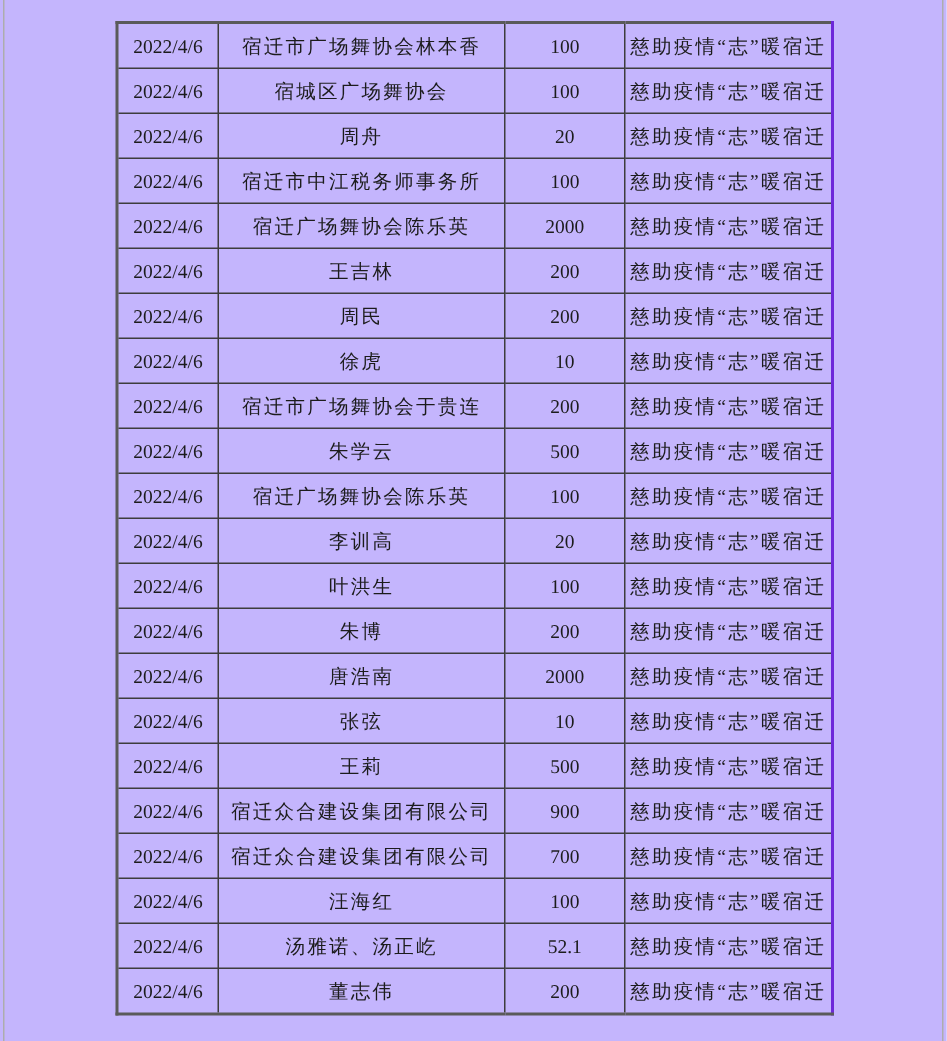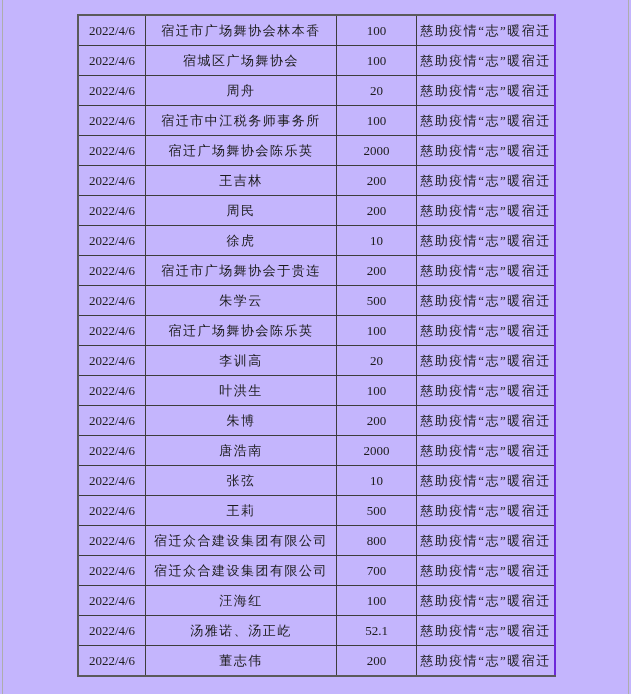--- a/index.html
+++ b/index.html
@@ -163,21 +163,21 @@
     </tr>
         <tr>
       <td class="col-date">2022/4/6</td>
       <td class="col-name">王莉</td>
       <td class="col-amount">500</td>
       <td class="col-note">慈助疫情“志”暖宿迁</td>
     </tr>
         <tr>
       <td class="col-date">2022/4/6</td>
       <td class="col-name">宿迁众合建设集团有限公司</td>
-      <td class="col-amount">800</td>
+      <td class="col-amount">900</td>
       <td class="col-note">慈助疫情“志”暖宿迁</td>
     </tr>
         <tr>
       <td class="col-date">2022/4/6</td>
       <td class="col-name">宿迁众合建设集团有限公司</td>
       <td class="col-amount">700</td>
       <td class="col-note">慈助疫情“志”暖宿迁</td>
     </tr>
         <tr>
       <td class="col-date">2022/4/6</td>

